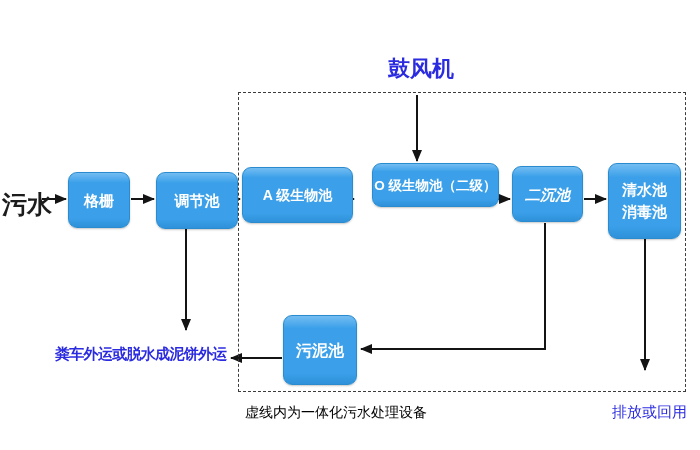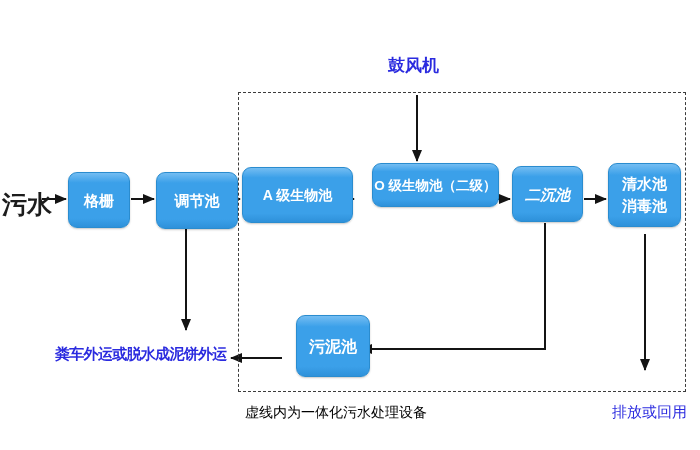--- a/index.html
+++ b/index.html
@@ -18,25 +18,25 @@
     align-items:center;justify-content:center;text-align:center;
     color:var(--node-text);font-weight:bold;font-size:15px;line-height:21px;
     border:1px solid var(--node-border);border-radius:9px;
     background:linear-gradient(180deg,var(--node-fill-light) 0%,var(--node-fill) 18%,var(--node-fill) 84%,var(--node-fill-dark) 100%);
     box-shadow:0 1px 2px rgba(0,0,0,0.22);}
   .node-grid{left:68px;top:172px;width:62px;height:56px;justify-content:center;}
   .node-regulating{left:156px;top:172px;width:82px;height:57px;}
   .node-abio{left:242px;top:167px;width:111px;height:56px;font-size:14px;}
   .node-obio{left:372px;top:163px;width:127px;height:44px;font-size:13.5px;}
   .node-clarifier{left:512px;top:166px;width:71px;height:56px;font-style:italic;}
-  .node-clear{left:608px;top:163px;width:73px;height:64px;line-height:22px;}
-  .node-sludge{left:283px;top:315px;width:74px;height:62px;font-size:16px;margin-left:13px;}
+  .node-clear{left:608px;top:163px;width:73px;height:76px;line-height:22px;}
+  .node-sludge{left:283px;top:315px;width:74px;height:70px;font-size:16px;}
   .label{position:absolute;white-space:nowrap;}
   .label-source{left:2px;top:188px;font-size:25px;font-weight:bold;color:var(--ink);}
-  .label-blower{left:388px;top:54px;font-size:17px;font-weight:bold;color:var(--accent-text);}
+  .label-blower{left:388px;top:54px;font-size:22px;font-weight:bold;color:var(--accent-text);}
   .label-disposal{left:55px;top:345px;font-size:15px;font-weight:bold;letter-spacing:-0.7px;color:var(--accent-text);}
   .label-discharge{left:612px;top:403px;font-size:15px;font-weight:normal;color:var(--accent-text);}
   .label-caption{left:245px;top:404px;font-size:14px;color:#000000;}
 </style>
 </head>
 <body>
 
 <div class="stage">
 
   <svg class="arrows" viewBox="0 0 700 450">

